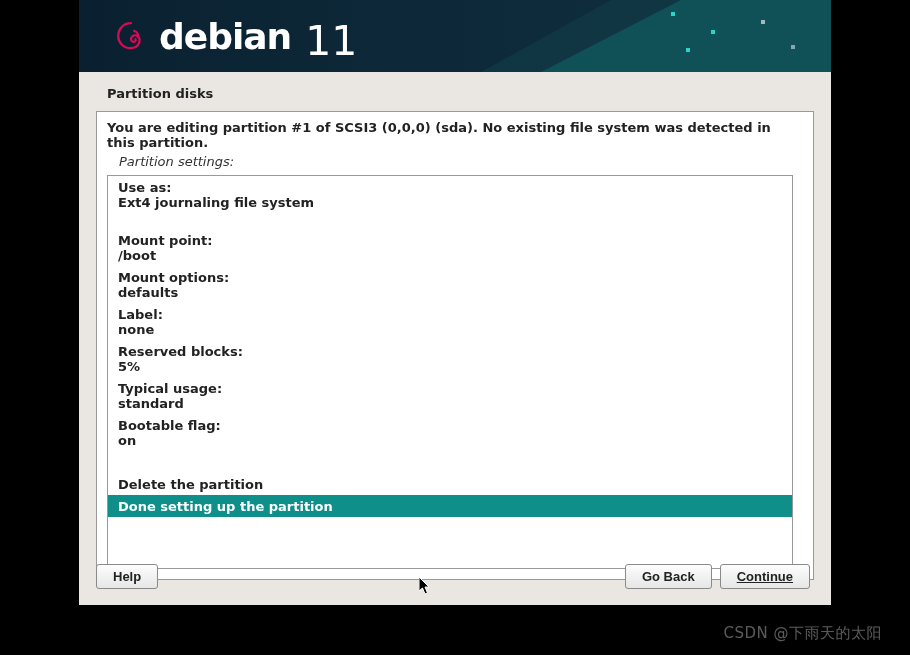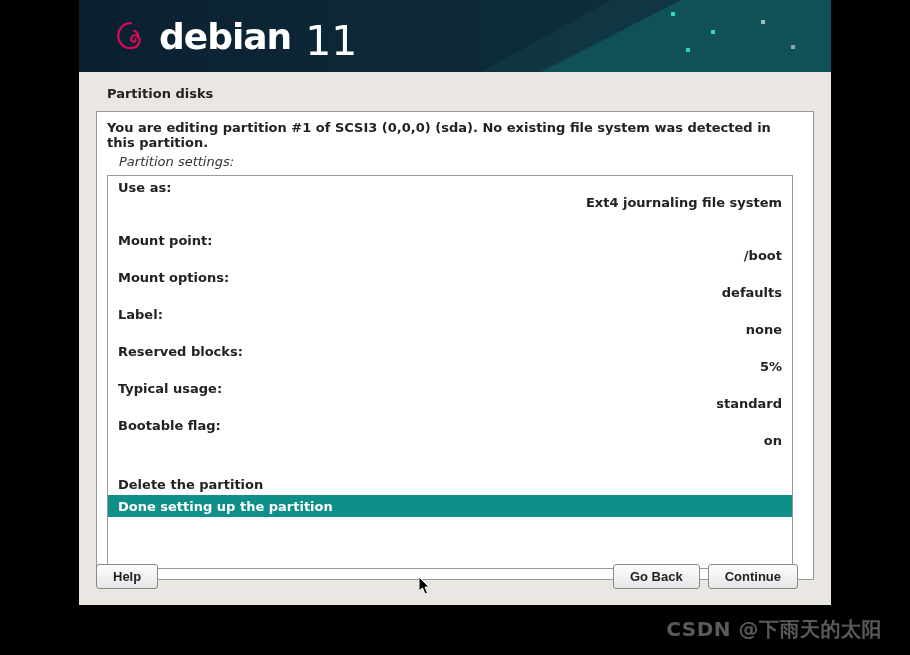--- a/index.html
+++ b/index.html
@@ -89,21 +89,21 @@
     .settings-row {
       display: flex;
       padding: 4px 10px 3px 10px;
       color: #222;
       font-weight: bold;
       font-size: 13px;
       flex-direction: column;
     }
     .settings-row.gap { margin-top: 16px; }
     .settings-label { width: 132px; flex-shrink: 0; }
-    .settings-value { font-weight: bold; text-align: right; }
+    .settings-value { font-weight: bold; }
     .action-row {
       padding: 4px 10px 3px 10px;
       font-weight: bold;
       color: #222;
       font-size: 13px;
       cursor: pointer;
     }
     .action-row.gap-top { margin-top: 22px; }
     .action-row.selected {
       background: #0f8f8a;
@@ -121,37 +121,36 @@
       background: linear-gradient(#fdfdfd, #e6e6e6);
       border: 1px solid #8a8a8a;
       border-radius: 3px;
       padding: 4px 16px;
       font-size: 13px;
       font-weight: bold;
       color: #222;
       cursor: pointer;
       margin-right: 8px;
     }
-    .btn:last-child { margin-right: 16px; }
+    .btn:last-child { margin-right: 4px; text-decoration: underline; }
     .spacer { flex: 1; }
     .cursor-pointer {
       position: absolute;
       left: 419px;
       top: 577px;
       pointer-events: none;
       z-index: 100;
     }
     .watermark {
       position: absolute;
       bottom: 12px;
       right: 28px;
       color: rgba(200,200,200,0.45);
-      font-size: 20px;
+      font-size: 15px;
       letter-spacing: 0.5px;
-      font-weight: bold;
     }
   </style>
 </head>
 <body>
 
 <div class="installer-frame">
 
   <div class="header-banner">
     <svg class="header-decoration" viewBox="0 0 350 72" preserveAspectRatio="none">
       <polygon points="0,72 130,0 350,0 350,72" fill="#123a46" opacity="0.7"></polygon>

